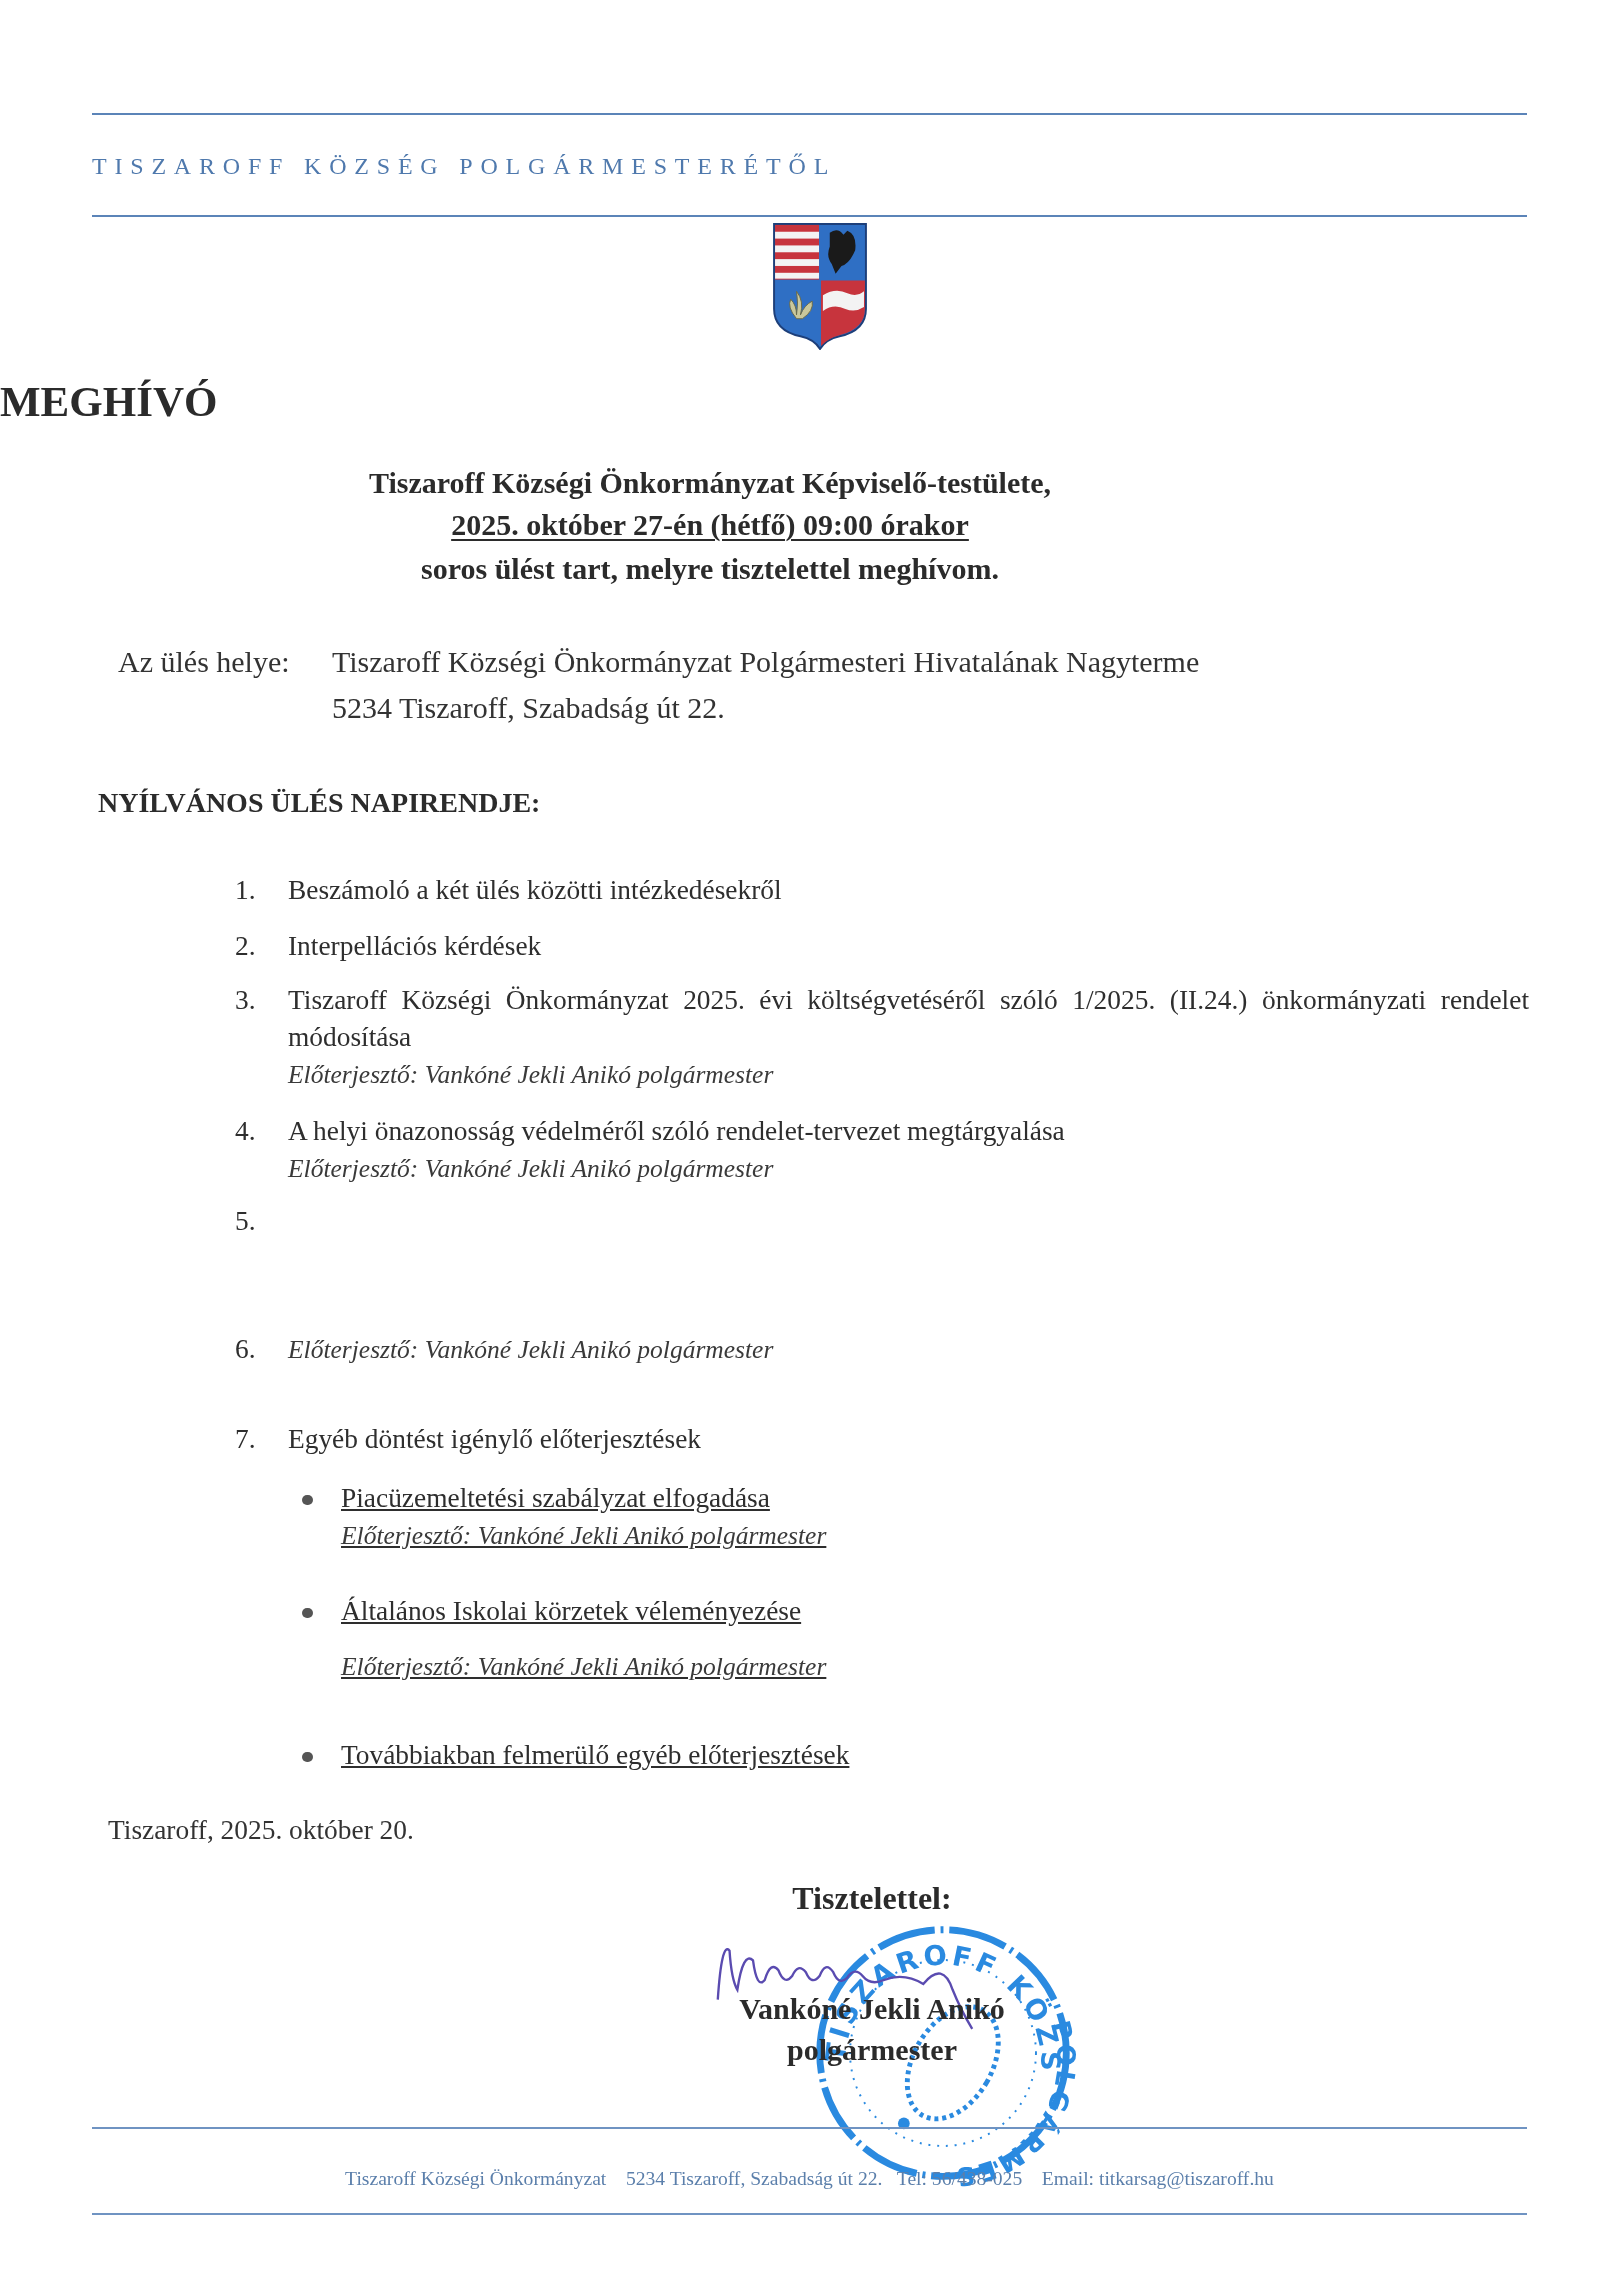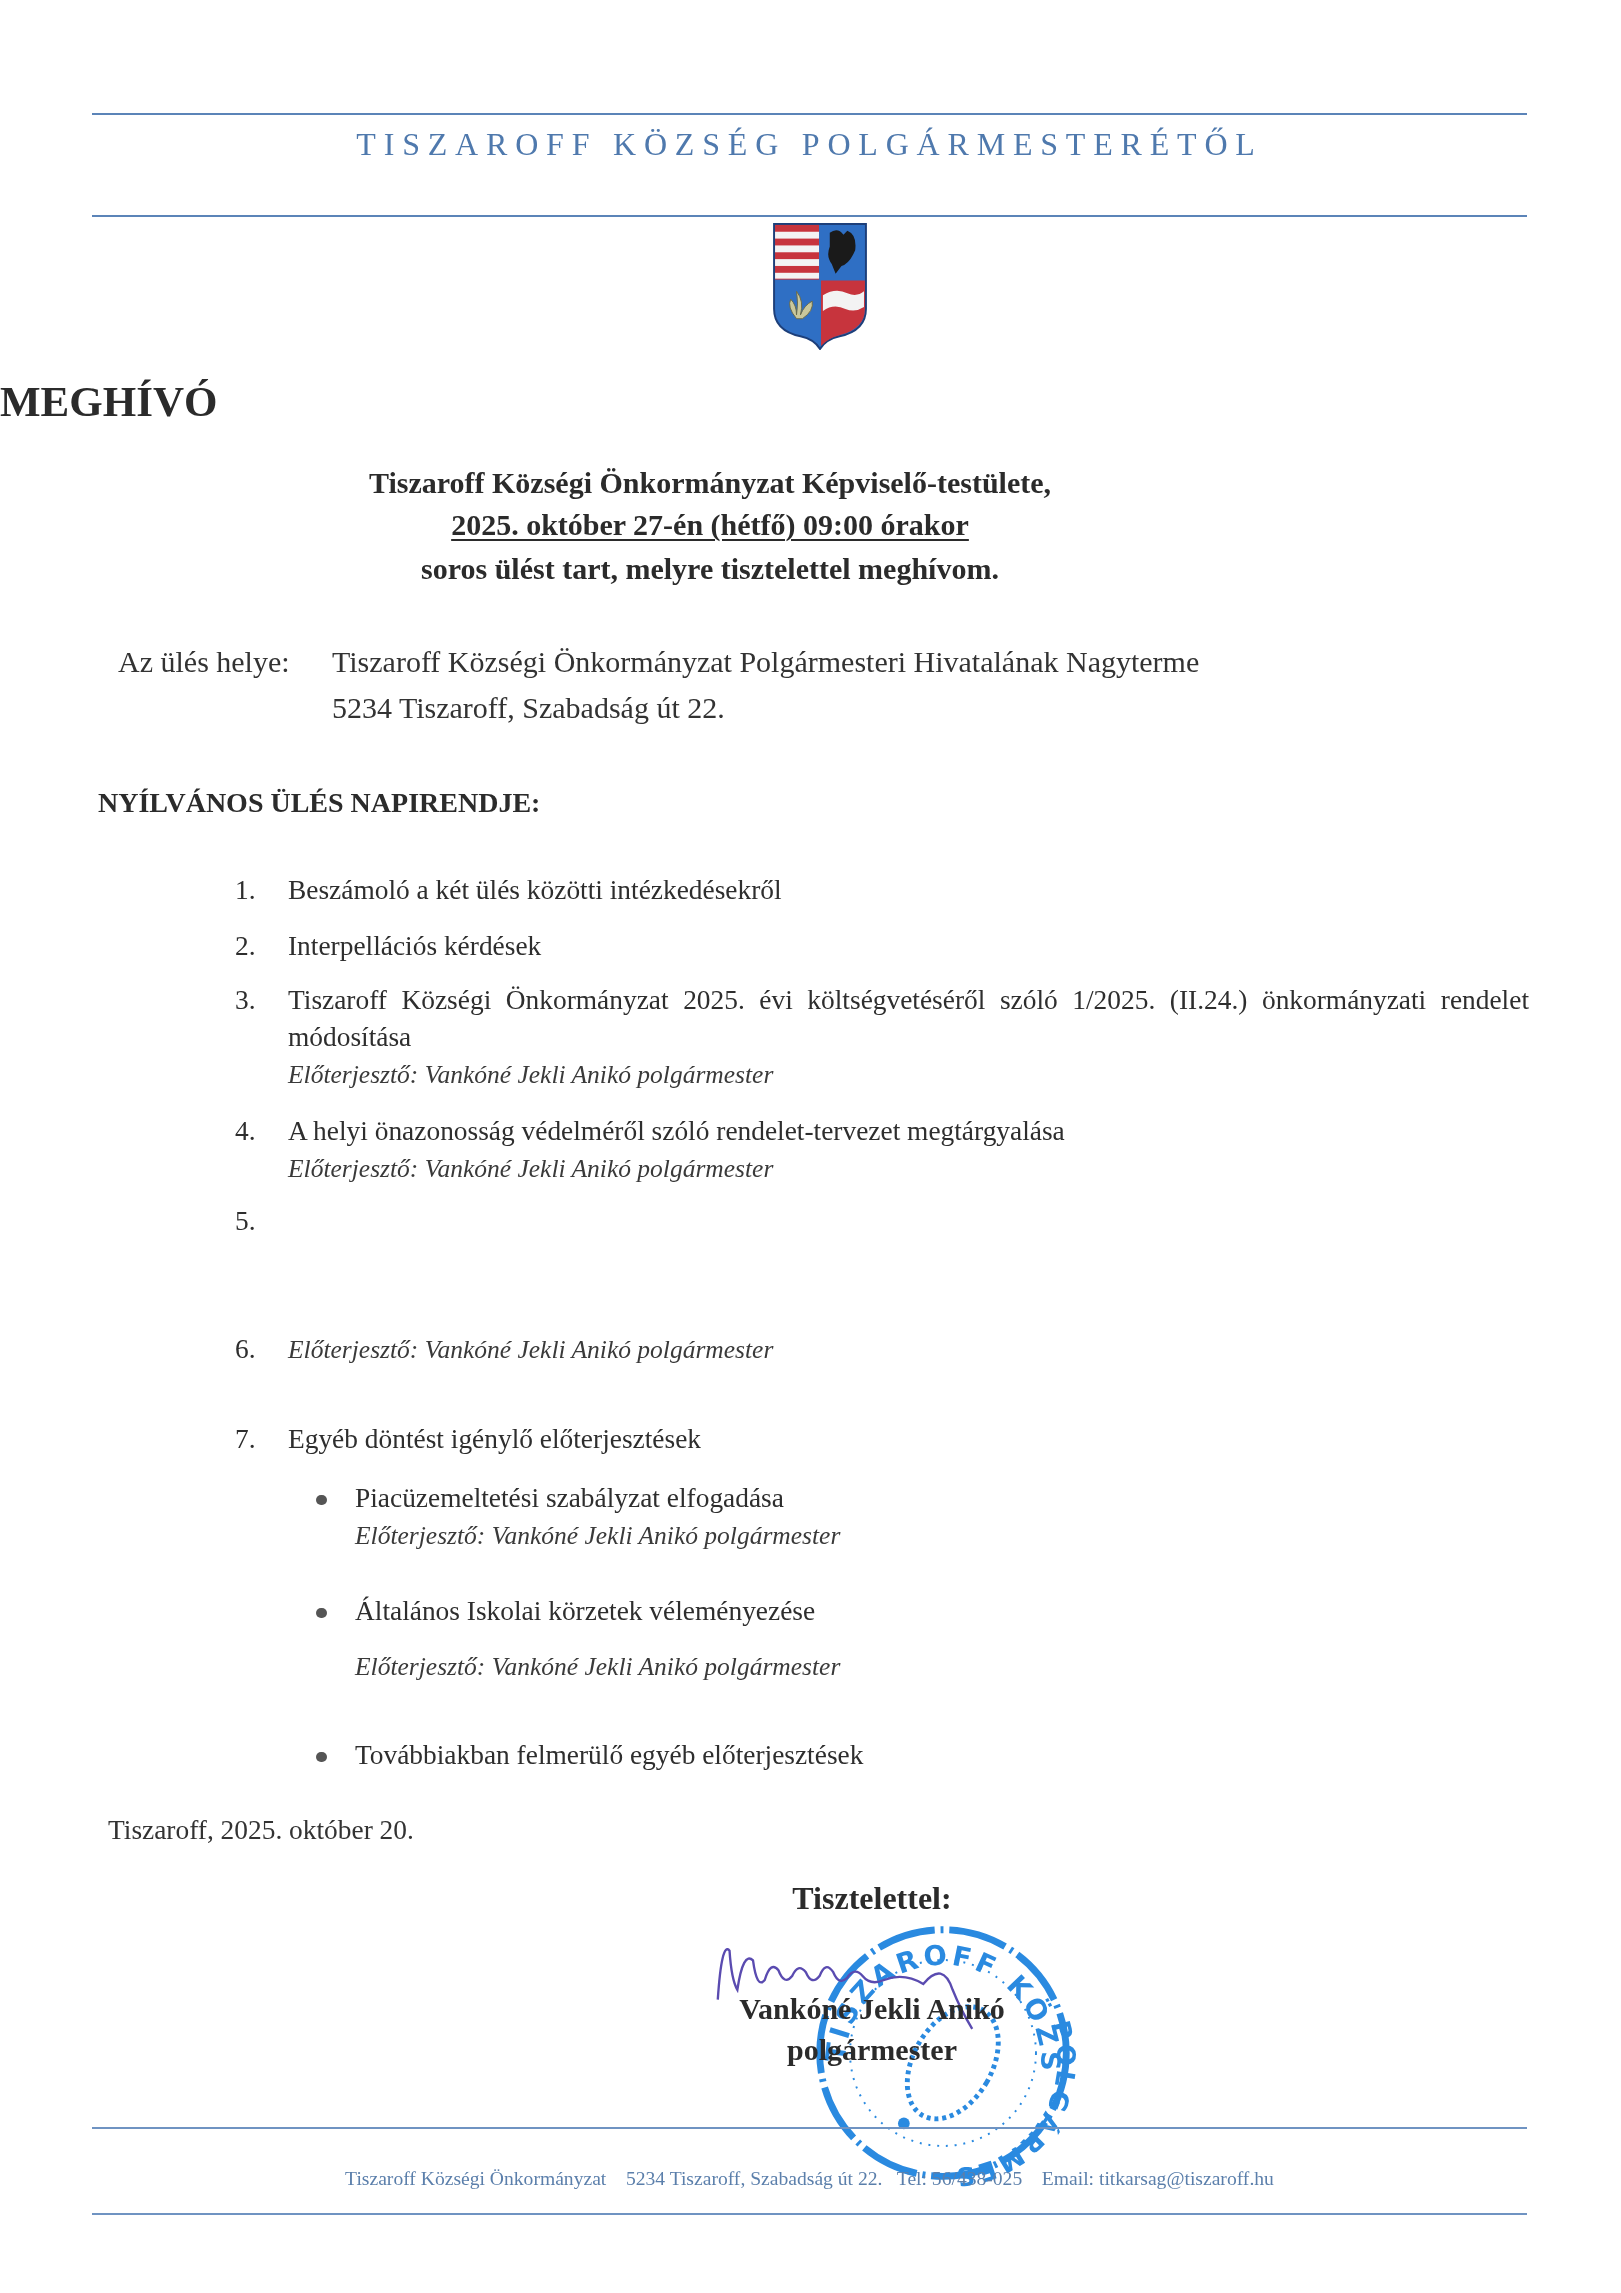--- a/index.html
+++ b/index.html
@@ -1,32 +1,32 @@
 <!DOCTYPE html>
 <html><head>
 <meta charset="utf-8">
 <style>
   html, body { margin: 0; padding: 0; background: #ffffff; }
   body { width: 1621px; height: 2294px; position: relative; overflow: hidden;
          font-family: "Liberation Serif", "DejaVu Serif", serif; color: #2a2a2a; }
   .rule { position: absolute; left: 92px; width: 1435px; height: 2px; background: #5b84b8; }
-  .letterhead { position: absolute; left: 92px; width: 1435px; top: 126px; text-align: center;
-                font-size: 32px; letter-spacing: 7.8px; color: #4f79ad; font-weight: normal; }
+  .letterhead { position: absolute; left: 92px; width: 1435px; top: 153px; 
+                font-size: 24px; letter-spacing: 7.8px; color: #4f79ad; font-weight: normal; }
   .crest { position: absolute; left: 771px; top: 221px; width: 98px; height: 129px; }
   .title { position: absolute; left: 0; width: 1621px; top: 377px; text-align: left;
            font-size: 43px; font-weight: bold; color: #2b2b2b; }
   .lead { position: absolute; left: 0; width: 1420px; text-align: center; font-size: 30px; font-weight: bold; color: #2b2b2b; }
   .lead.u span { text-decoration: underline; text-decoration-thickness: 2px; text-underline-offset: 3.9px; }
   .venue { position: absolute; font-size: 30px; color: #333; }
   .section-heading { position: absolute; left: 98px; top: 787px; font-size: 28px; font-weight: bold; color: #2b2b2b; }
   .item { position: absolute; left: 235px; width: 1294px; font-size: 27.4px; line-height: 37px; color: #2e2e2e; }
   .item .num { position: absolute; left: 0; top: 0; width: 39px; }
   .item .txt { margin-left: 53px; text-align: justify; text-align-last: left; }
   .presenter { font-style: italic; font-size: 25.5px; color: #3a3a3a; }
-  .bullet-item { position: absolute; left: 312px; width: 1078px; font-size: 27.4px; line-height: 37px; color: #2e2e2e; }
+  .bullet-item { position: absolute; left: 298px; width: 1078px; font-size: 27.4px; line-height: 37px; color: #2e2e2e; text-decoration: underline; }
   .bullet-dot { position: absolute; left: 3.9px; top: 14.7px; width: 10.8px; height: 10.8px; border-radius: 50%; background: #555; }
   .bullet-item .txt { margin-left: 43px; }
   .dateline { position: absolute; left: 108px; top: 1815px; font-size: 27.4px; color: #333; }
   .sign-block { position: absolute; left: 627px; width: 490px; text-align: center; font-weight: bold; color: #2b2b2b; }
   .footer-text { position: absolute; left: 92px; width: 1435px; top: 2168px; text-align: center; font-size: 19.6px; color: #5b7fab; }
   .stamp { position: absolute; left: 806px; top: 1916px; width: 274px; height: 274px; }
   .signature { position: absolute; left: 708px; top: 1921px; width: 274px; height: 118px; }
 </style>
 </head>
 <body>

